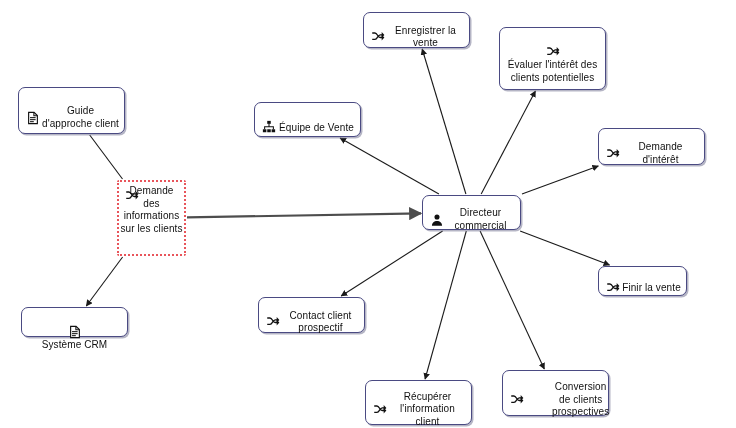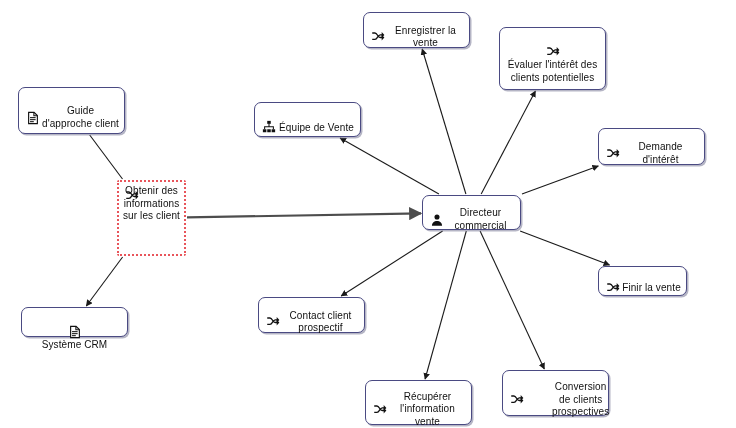--- a/index.html
+++ b/index.html
@@ -121,21 +121,21 @@
       </div>
       <div class="node highlight" id="node-obtenir" style="left: 117px; top: 180px; width: 69px; height: 76px;">
         <span class="ico">
           <svg class="glyph" width="14" height="14" viewBox="0 0 16 16">
             <path d="M1.4 3.4h3.1c1.3 0 2 .9 3 2.6 1 1.7 1.8 2.6 3.1 2.6h3.2" fill="none" stroke="#111" stroke-width="1.5"></path>
             <path d="M1.4 10.8h3.1c1.3 0 2-.9 3-2.6 1-1.7 1.8-2.6 3.1-2.6h3.2" fill="none" stroke="#111" stroke-width="1.5"></path>
             <path d="M12.2 2.3l3.1 3.3-3.1 3.3z" fill="#111"></path>
             <path d="M12.2 5.4l3.1 3.3-3.1 3.3z" fill="#111"></path>
           </svg>
         </span>
-        <span class="label">Obtenir des informations sur les client</span>
+        <span class="label">Demande des informations sur les clients</span>
       </div>
       <div class="node" id="node-systeme-crm" style="left: 21px; top: 307px; width: 107px; height: 30px; flex-direction: column;">
         <span class="ico">
           <svg class="glyph" width="14" height="14" viewBox="0 0 16 16">
             <path d="M3 1.5h6.2L13 5.2V14.5H3z" fill="#ffffff" stroke="#111" stroke-width="1.3"></path>
             <path d="M9 1.8v3.6h3.6" fill="none" stroke="#111" stroke-width="1.2"></path>
             <rect x="4.6" y="7" width="6.4" height="1.2" fill="#111"></rect>
             <rect x="4.6" y="9.3" width="6.4" height="1.2" fill="#111"></rect>
             <rect x="4.6" y="11.6" width="4.3" height="1.2" fill="#111"></rect>
           </svg>
@@ -178,21 +178,21 @@
       </div>
       <div class="node" id="node-recuperer" style="left: 365px; top: 380px; width: 107px; height: 45px;">
         <span class="ico">
           <svg class="glyph" width="14" height="14" viewBox="0 0 16 16">
             <path d="M1.4 3.4h3.1c1.3 0 2 .9 3 2.6 1 1.7 1.8 2.6 3.1 2.6h3.2" fill="none" stroke="#111" stroke-width="1.5"></path>
             <path d="M1.4 10.8h3.1c1.3 0 2-.9 3-2.6 1-1.7 1.8-2.6 3.1-2.6h3.2" fill="none" stroke="#111" stroke-width="1.5"></path>
             <path d="M12.2 2.3l3.1 3.3-3.1 3.3z" fill="#111"></path>
             <path d="M12.2 5.4l3.1 3.3-3.1 3.3z" fill="#111"></path>
           </svg>
         </span>
-        <span class="label">Récupérer l'information vente</span>
+        <span class="label">Récupérer l'information client</span>
       </div>
       <div class="node" id="node-directeur" style="left: 422px; top: 195px; width: 99px; height: 35px;">
         <span class="ico">
           <svg class="glyph" width="14" height="14" viewBox="0 0 16 16">
             <circle cx="8" cy="4.6" r="2.9" fill="#111"></circle>
             <path d="M2.2 14.6c0-3.3 2.6-5.5 5.8-5.5s5.8 2.2 5.8 5.5z" fill="#111"></path>
           </svg>
         </span>
         <span class="label">Directeur commercial</span>
       </div>

